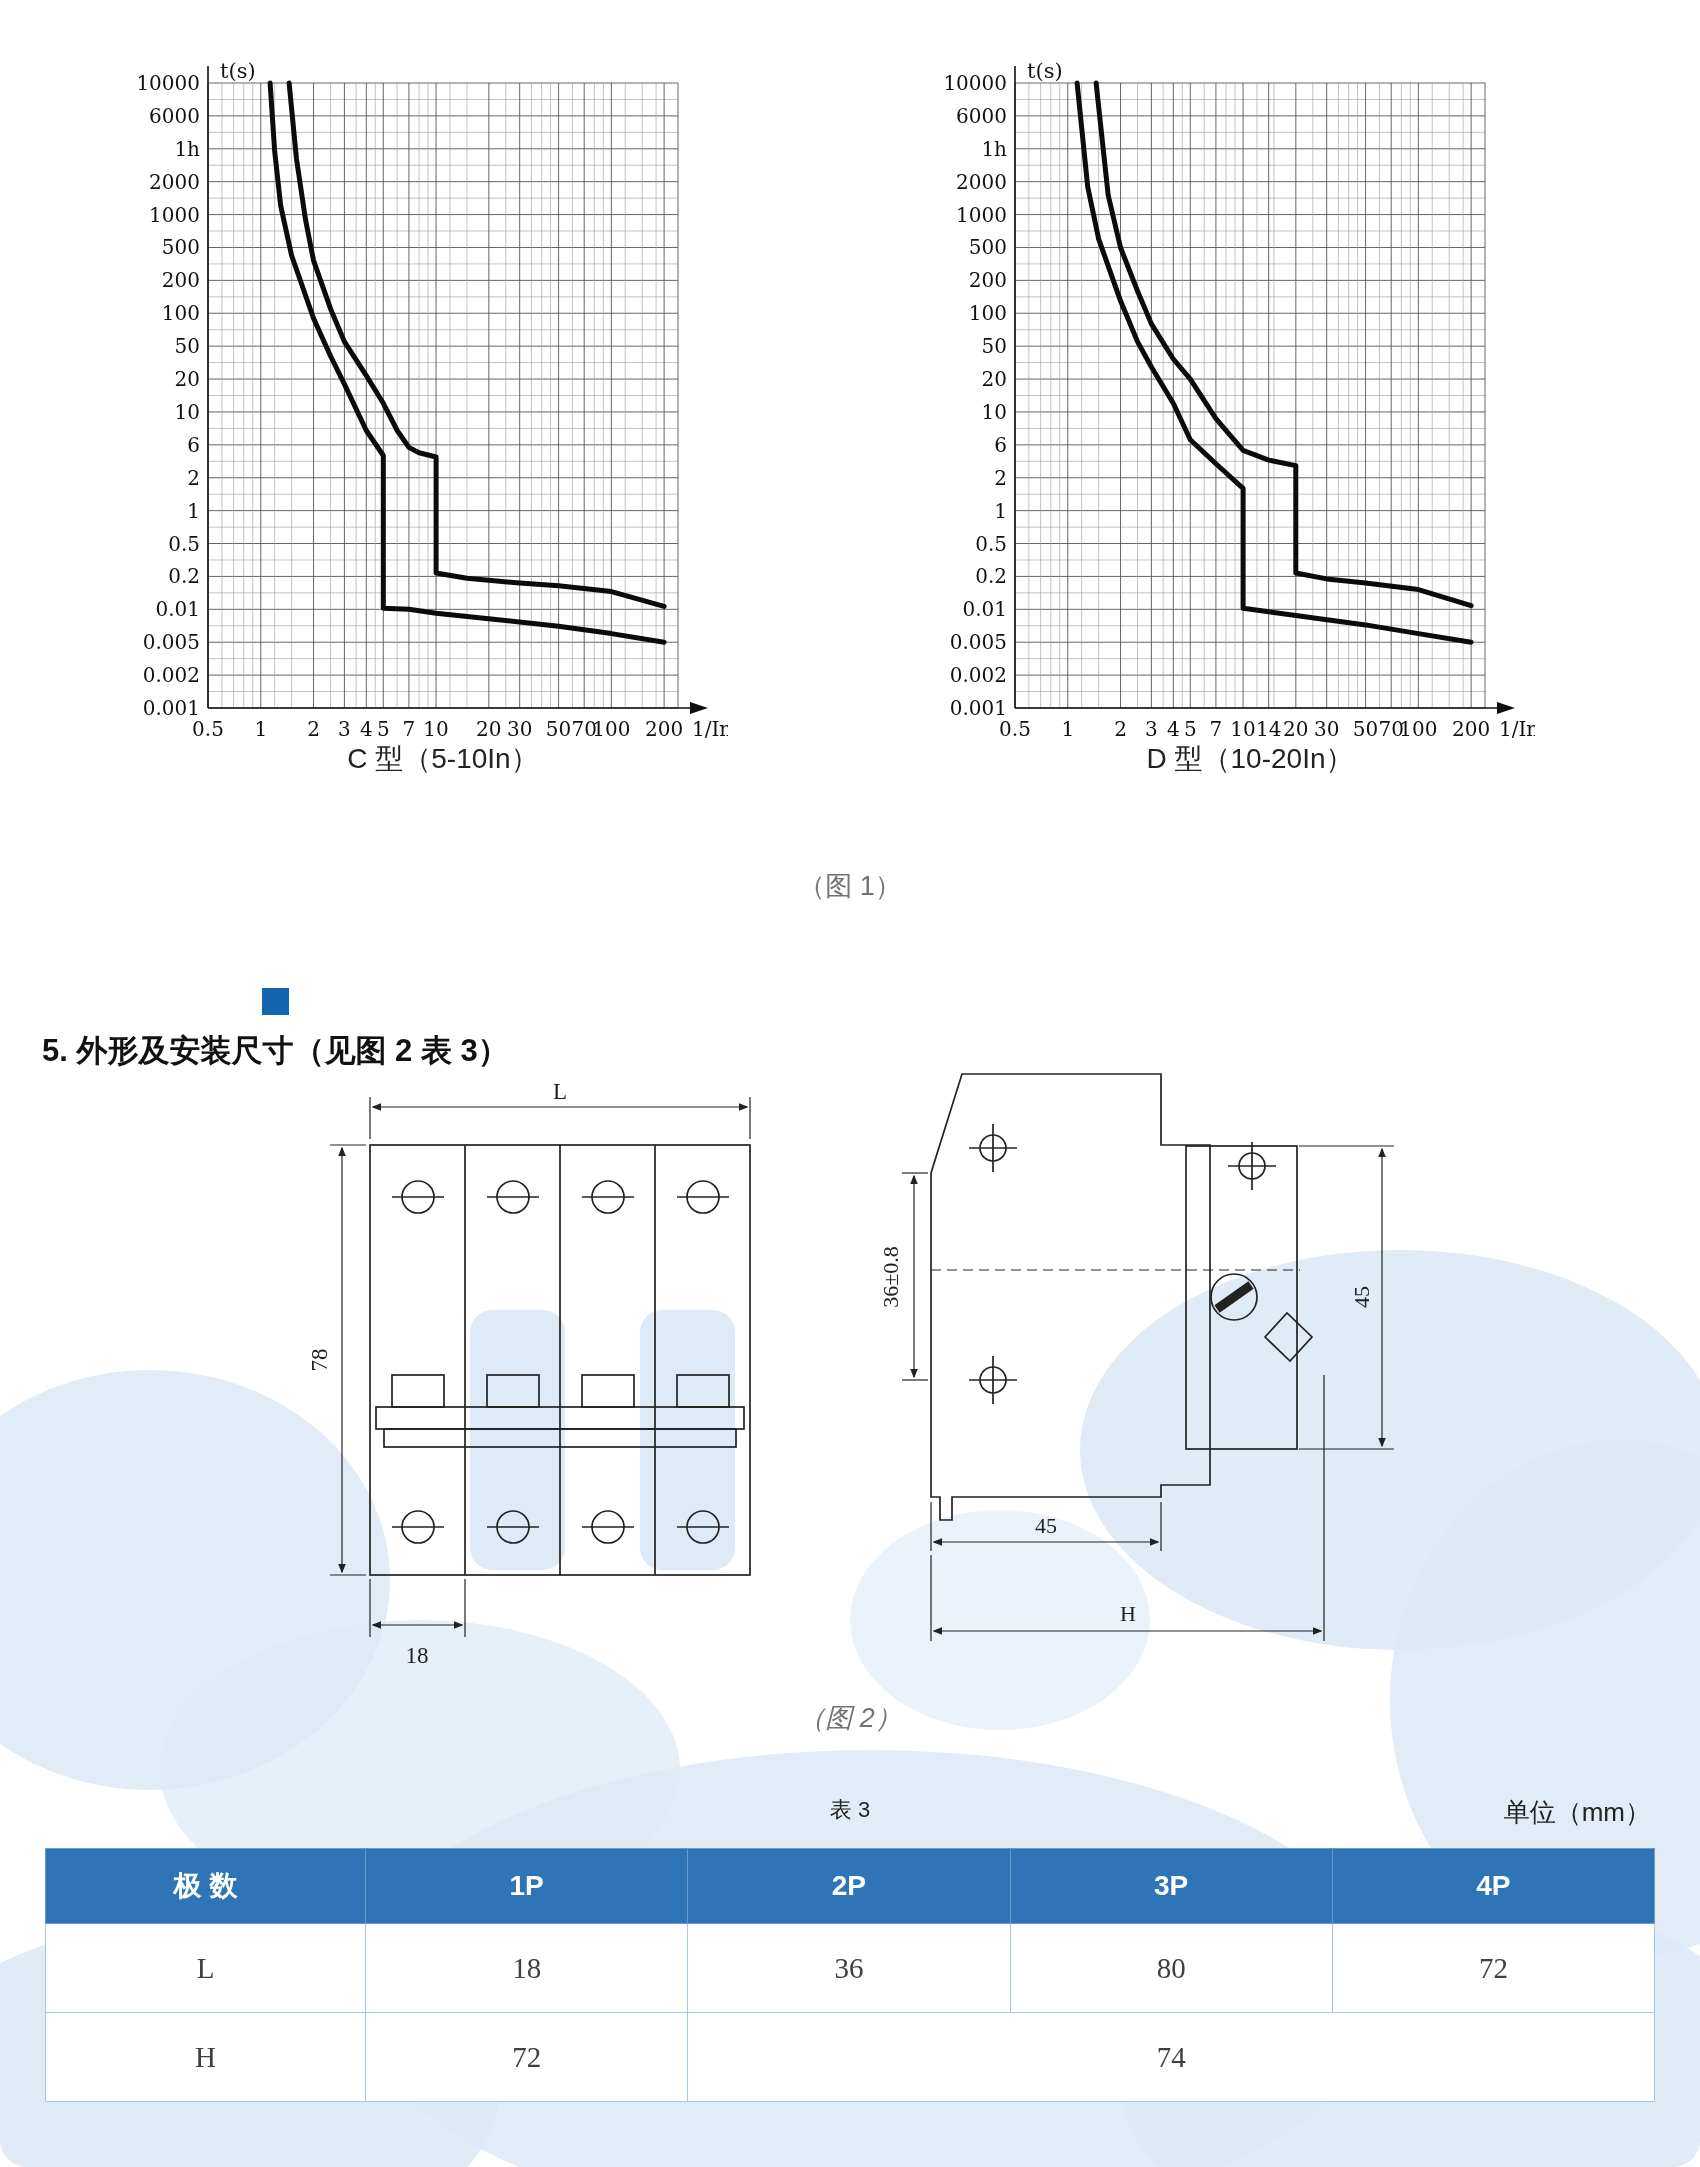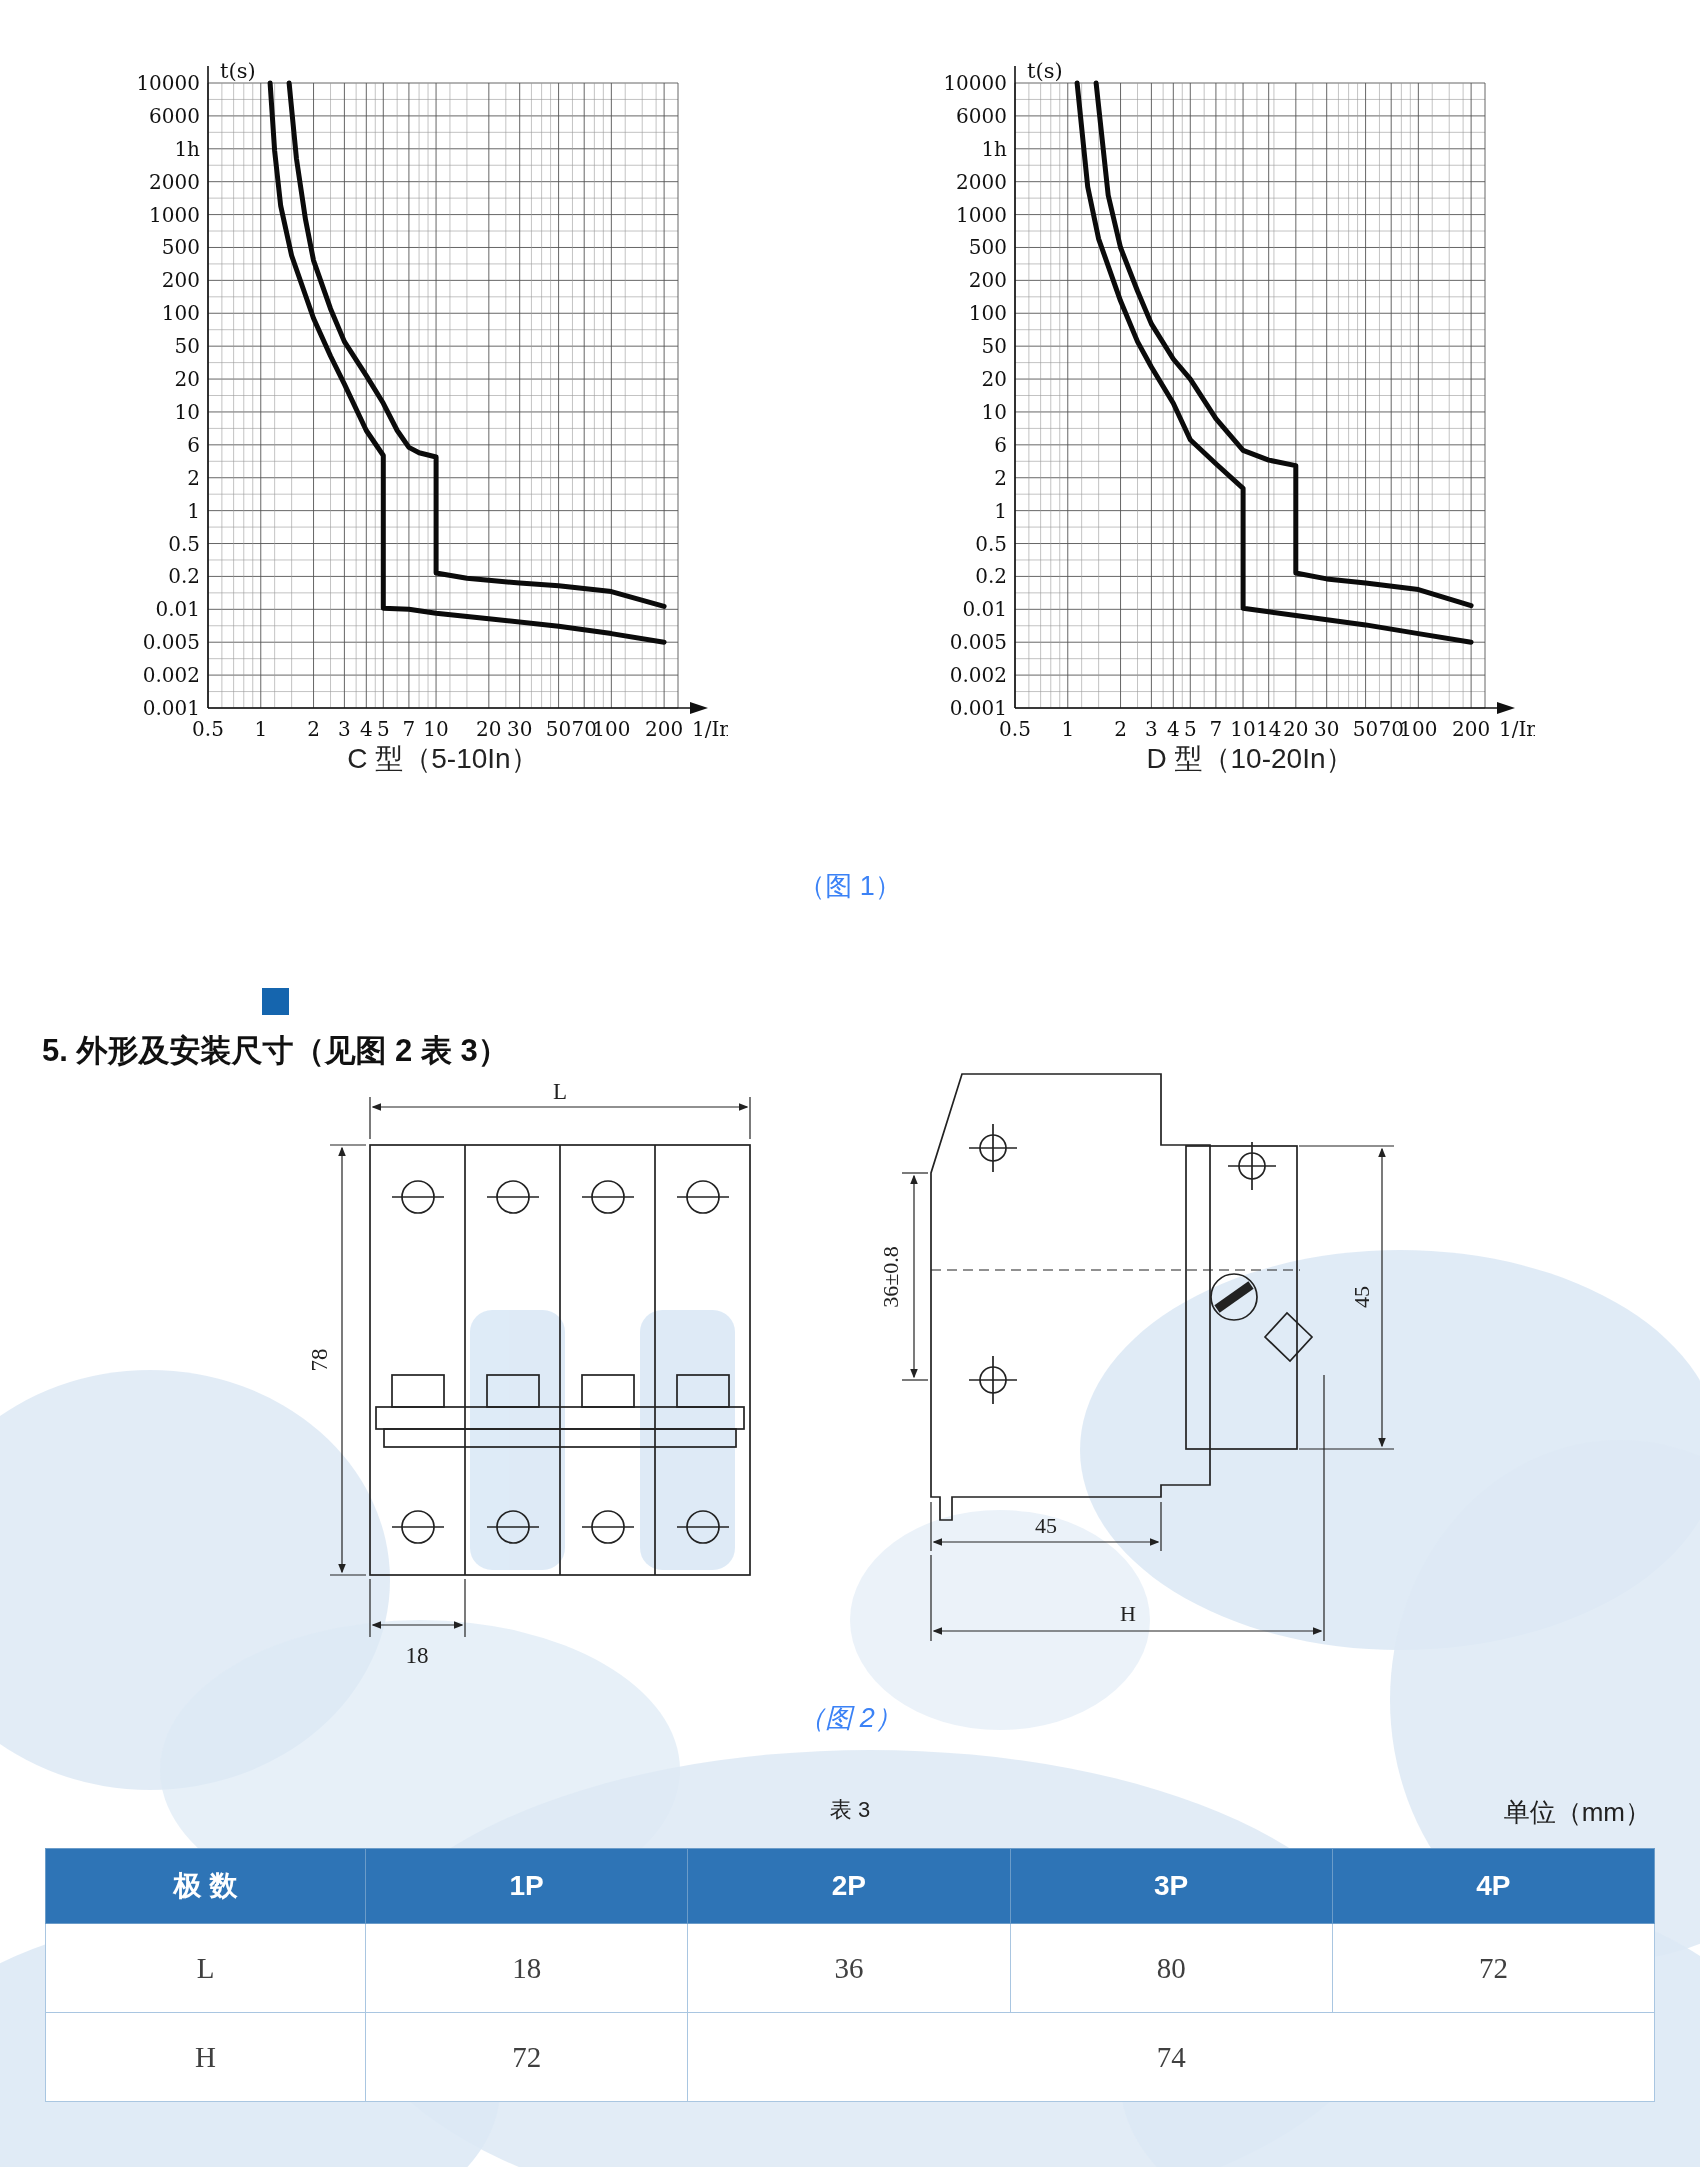--- a/index.html
+++ b/index.html
@@ -1,23 +1,23 @@
 <!DOCTYPE html>
 <html><head>
 <meta charset="utf-8">
 <style>
   html,body{margin:0;padding:0;background:#fff;}
   .page{position:relative;width:1700px;height:2167px;background:#ffffff;overflow:hidden;
-        font-family:"Liberation Sans",sans-serif;color:#111;}
+        font-family:"Liberation Sans",sans-serif;color:#111;border-radius:27px;}
   .bg-map{position:absolute;left:0;top:0;z-index:0;}
   .layer{position:absolute;z-index:1;}
   #chartC{left:128px;top:58px;width:600px;height:720px;}
   #chartD{left:935px;top:58px;width:600px;height:720px;}
   .fig-caption{position:absolute;left:0;width:100%;text-align:center;
-               color:#3b82f6;font-size:27px;z-index:1;}
+               color:#737373;font-size:27px;z-index:1;}
   #cap1{top:868px;}
   #cap2{top:1700px;font-style:italic;}
   .section-header{position:absolute;left:42px;top:988px;display:flex;align-items:center;
                   gap:15px;font-size:31px;font-weight:bold;color:#111;z-index:1;flex-direction:column;}
   .bullet{width:27px;height:27px;background:#1565ae;display:inline-block;}
   #frontView{left:310px;top:1075px;width:520px;height:620px;}
   #sideView{left:880px;top:1055px;width:530px;height:640px;}
   .dim-label{font-family:"Liberation Serif",serif;font-size:23px;fill:#222;}
   .dim-label-s{font-family:"Liberation Serif",serif;font-size:22px;fill:#222;}
   .tbl-caption-row{position:absolute;left:45px;top:1795px;width:1610px;height:36px;z-index:1;}

